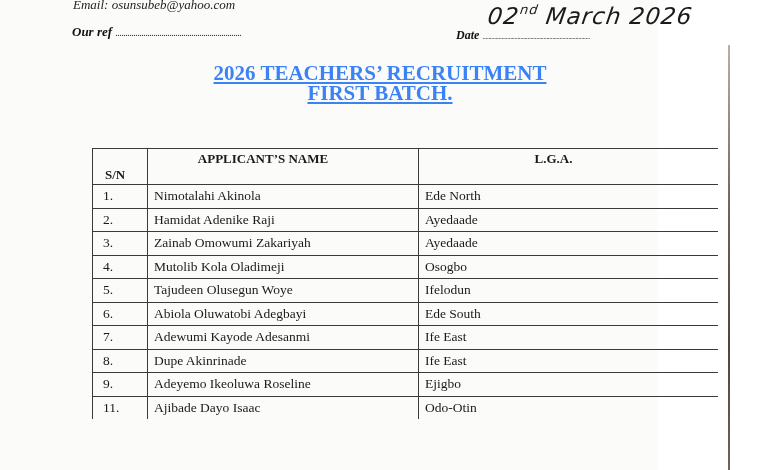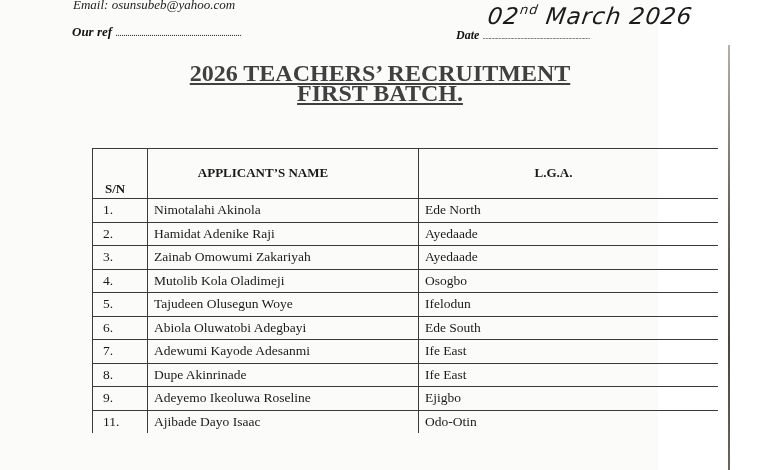--- a/index.html
+++ b/index.html
@@ -97,23 +97,23 @@
       font-size: 13px;
       vertical-align: 10px;
     }
     .title-block {
       position: absolute;
       left: 80px;
       top: 63px;
       width: 600px;
       text-align: center;
       font-weight: bold;
-      font-size: 24px;
+      font-size: 21px;
       line-height: 20px;
-      color: #404040;
+      color: #3b82f6;
     }
     .title-block div span {
       text-decoration: underline;
       text-decoration-thickness: 1.5px;
       text-underline-offset: 2px;
     }
     table.roster {
       position: absolute;
       left: 92px;
       top: 148px;
@@ -126,21 +126,21 @@
       border: 1px solid #3a3a3a;
       padding: 0 0 0 6px;
       text-align: left;
       font-weight: normal;
     }
     table.roster th {
       font-weight: bold;
       font-size: 13px;
       height: 32px;
       vertical-align: top;
-      padding-top: 16px;
+      padding-top: 2px;
     }
     table.roster th.sn-head {
       vertical-align: bottom;
       padding-bottom: 1px;
       padding-left: 12px;
     }
     table.roster th.name-head {
       text-align: center;
       padding-left: 0;
       padding-right: 40px;

